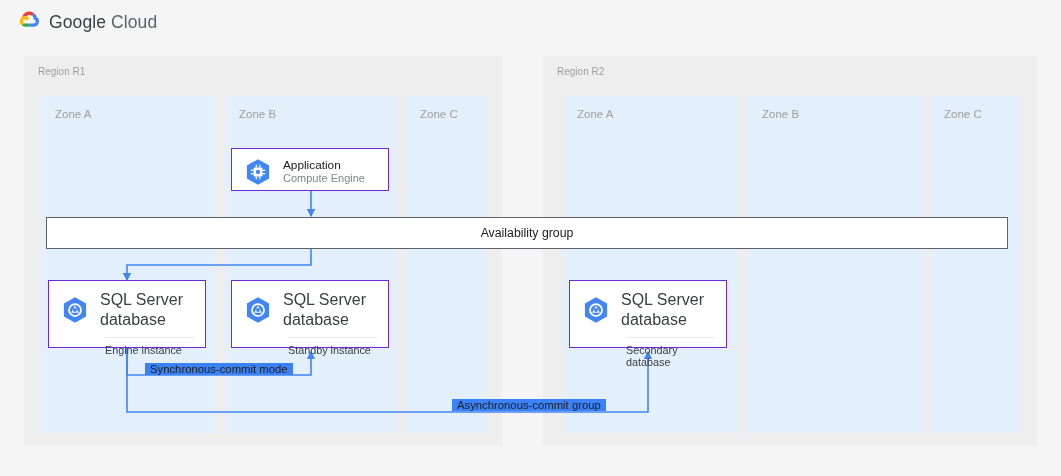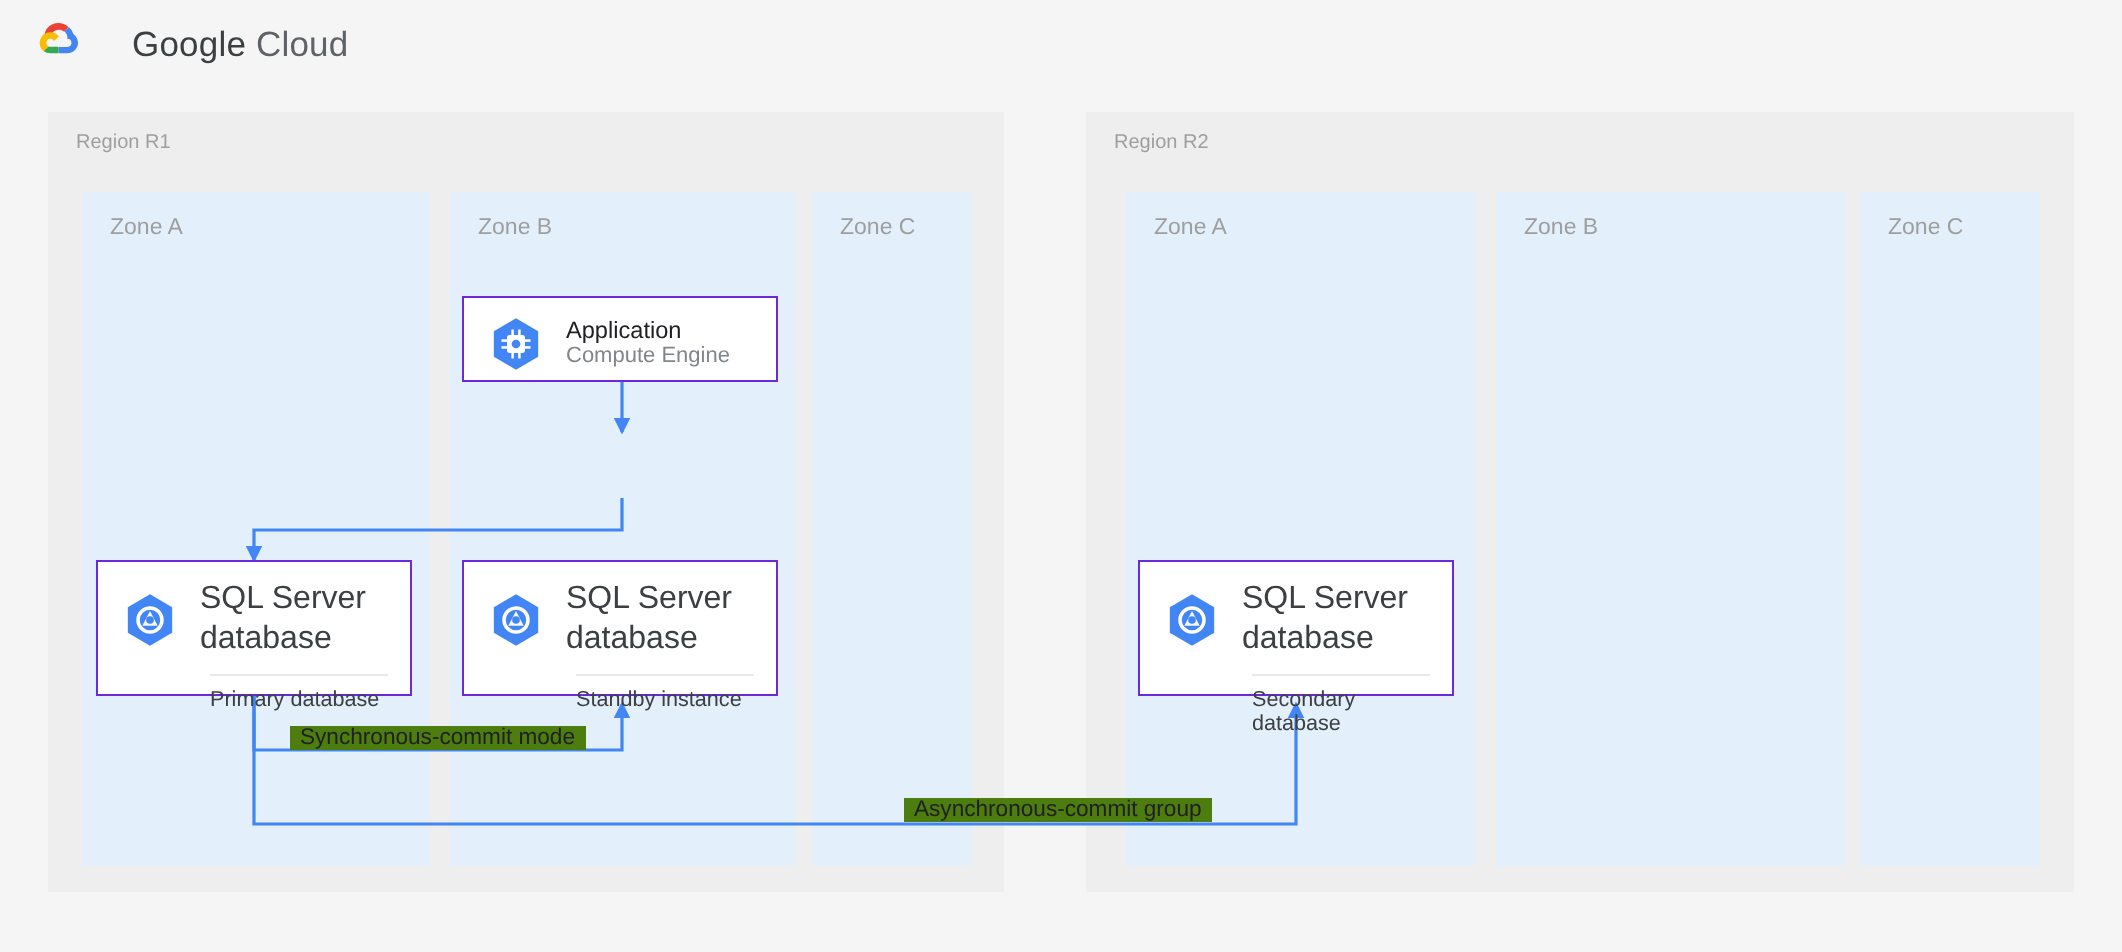--- a/index.html
+++ b/index.html
@@ -21,21 +21,21 @@
     height: 476px;
     background: #f5f5f5;
   }
 
   
   .brand {
     position: absolute;
     left: 18px; top: 9px;
     display: flex;
     align-items: center;
-    gap: 22px;
+    gap: 5px;
   }
   .brand-logo { width: 26px; height: 26px; display: block; }
   .brand-text {
     font-size: 17.5px;
     color: #5f6368;
     letter-spacing: .1px;
     white-space: nowrap;
   }
   .brand-text .g { color: #3c4043; }
 
@@ -121,21 +121,21 @@
     width: 1061px;
     height: 476px;
     pointer-events: none;
   }
 
   
   .edge-label {
     position: absolute;
     font-size: 11.3px;
     color: #202124;
-    background: #4d7c0f;
+    background: #3b82f6;
     padding: 0 5px;
     white-space: nowrap;
   }
 </style>
 </head>
 <body>
 
 <div class="canvas">
 
   <div class="brand">
@@ -210,36 +210,39 @@
           <rect x="23.3" y="19.3" width="3.4" height="1.5"></rect>
         </g>
       </svg>
       <div class="card-titles">
         <div class="card-title">Application</div>
         <div class="card-sub">Compute Engine</div>
       </div>
     </div>
   </div>
 
+  <div class="ag-box" style="left:46px; top:217px; width:962px; height:32px;">
+    <span class="ag-label">Availability group</span>
+  </div>
 
   <div class="card" style="left:48px; top:280px; width:158px; height:68px;">
     <div class="card-row">
       <svg class="card-icon" viewBox="0 0 36 36">
         <path d="M18 2.6 L31.3 10.3 L31.3 25.7 L18 33.4 L4.7 25.7 L4.7 10.3 Z" fill="#4285f4"></path>
         <circle cx="18" cy="18" r="7.2" fill="none" stroke="#ffffff" stroke-width="2.1"></circle>
         <path d="M18 12.6 L22.6 21.4 L13.4 21.4 Z" fill="#ffffff" opacity="0.95"></path>
         <circle cx="18" cy="18" r="2.3" fill="#4285f4"></circle>
       </svg>
       <div class="card-titles">
         <div class="card-title">SQL Server</div>
         <div class="card-title">database</div>
       </div>
     </div>
     <div class="card-divider"></div>
-    <div class="card-footer">Primary database</div>
+    <div class="card-footer">Engine instance</div>
   </div>
 
   <div class="card" style="left:231px; top:280px; width:158px; height:68px;">
     <div class="card-row">
       <svg class="card-icon" viewBox="0 0 36 36">
         <path d="M18 2.6 L31.3 10.3 L31.3 25.7 L18 33.4 L4.7 25.7 L4.7 10.3 Z" fill="#4285f4"></path>
         <circle cx="18" cy="18" r="7.2" fill="none" stroke="#ffffff" stroke-width="2.1"></circle>
         <path d="M18 12.6 L22.6 21.4 L13.4 21.4 Z" fill="#ffffff" opacity="0.95"></path>
         <circle cx="18" cy="18" r="2.3" fill="#4285f4"></circle>
       </svg>

